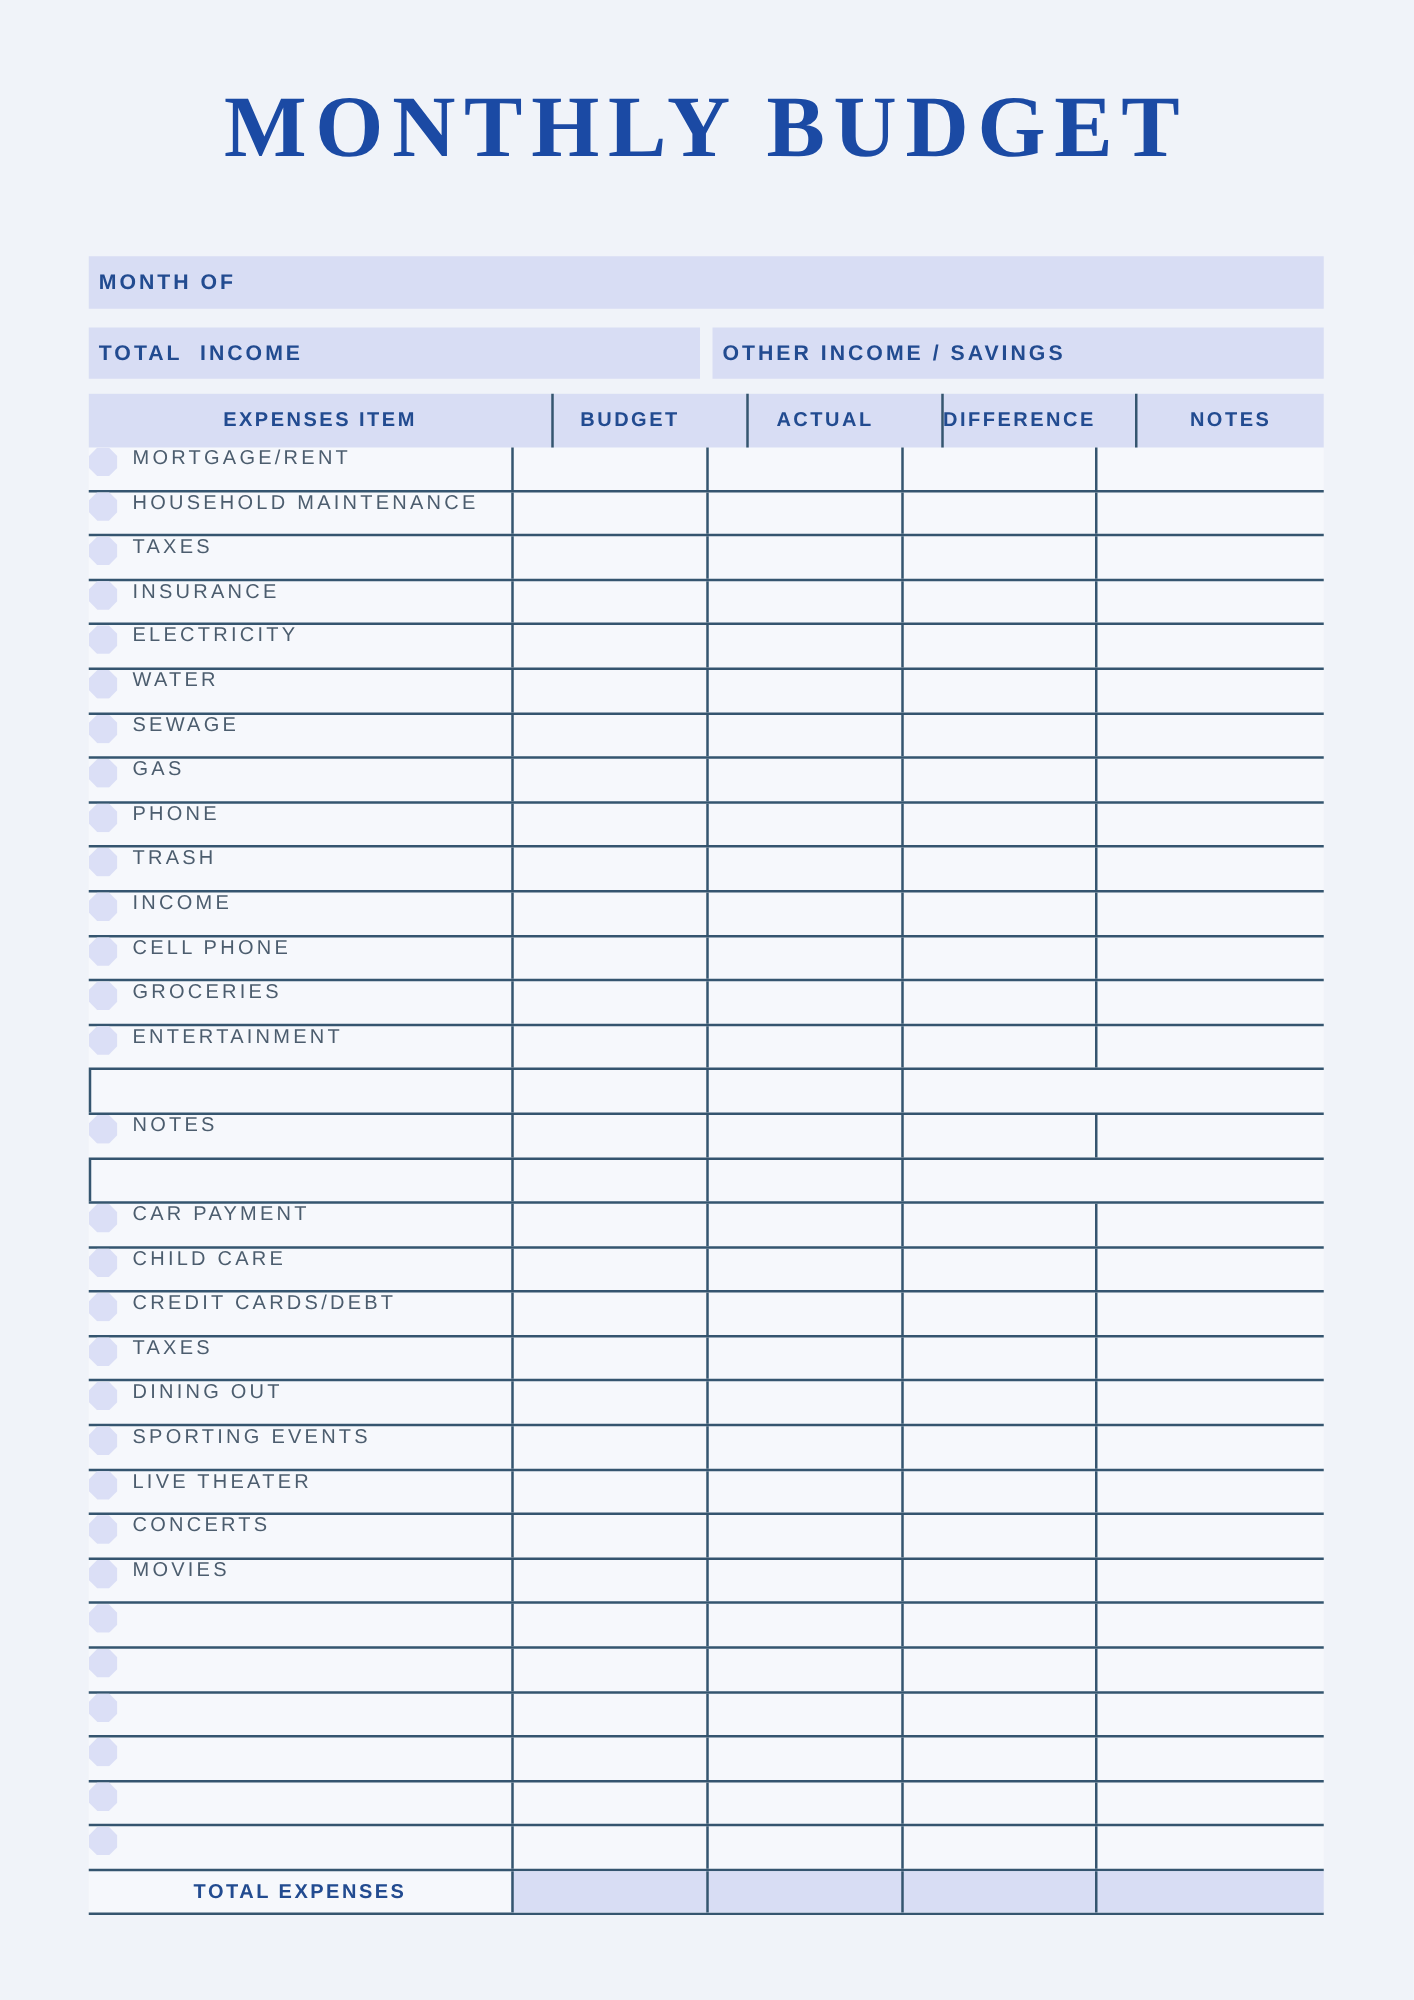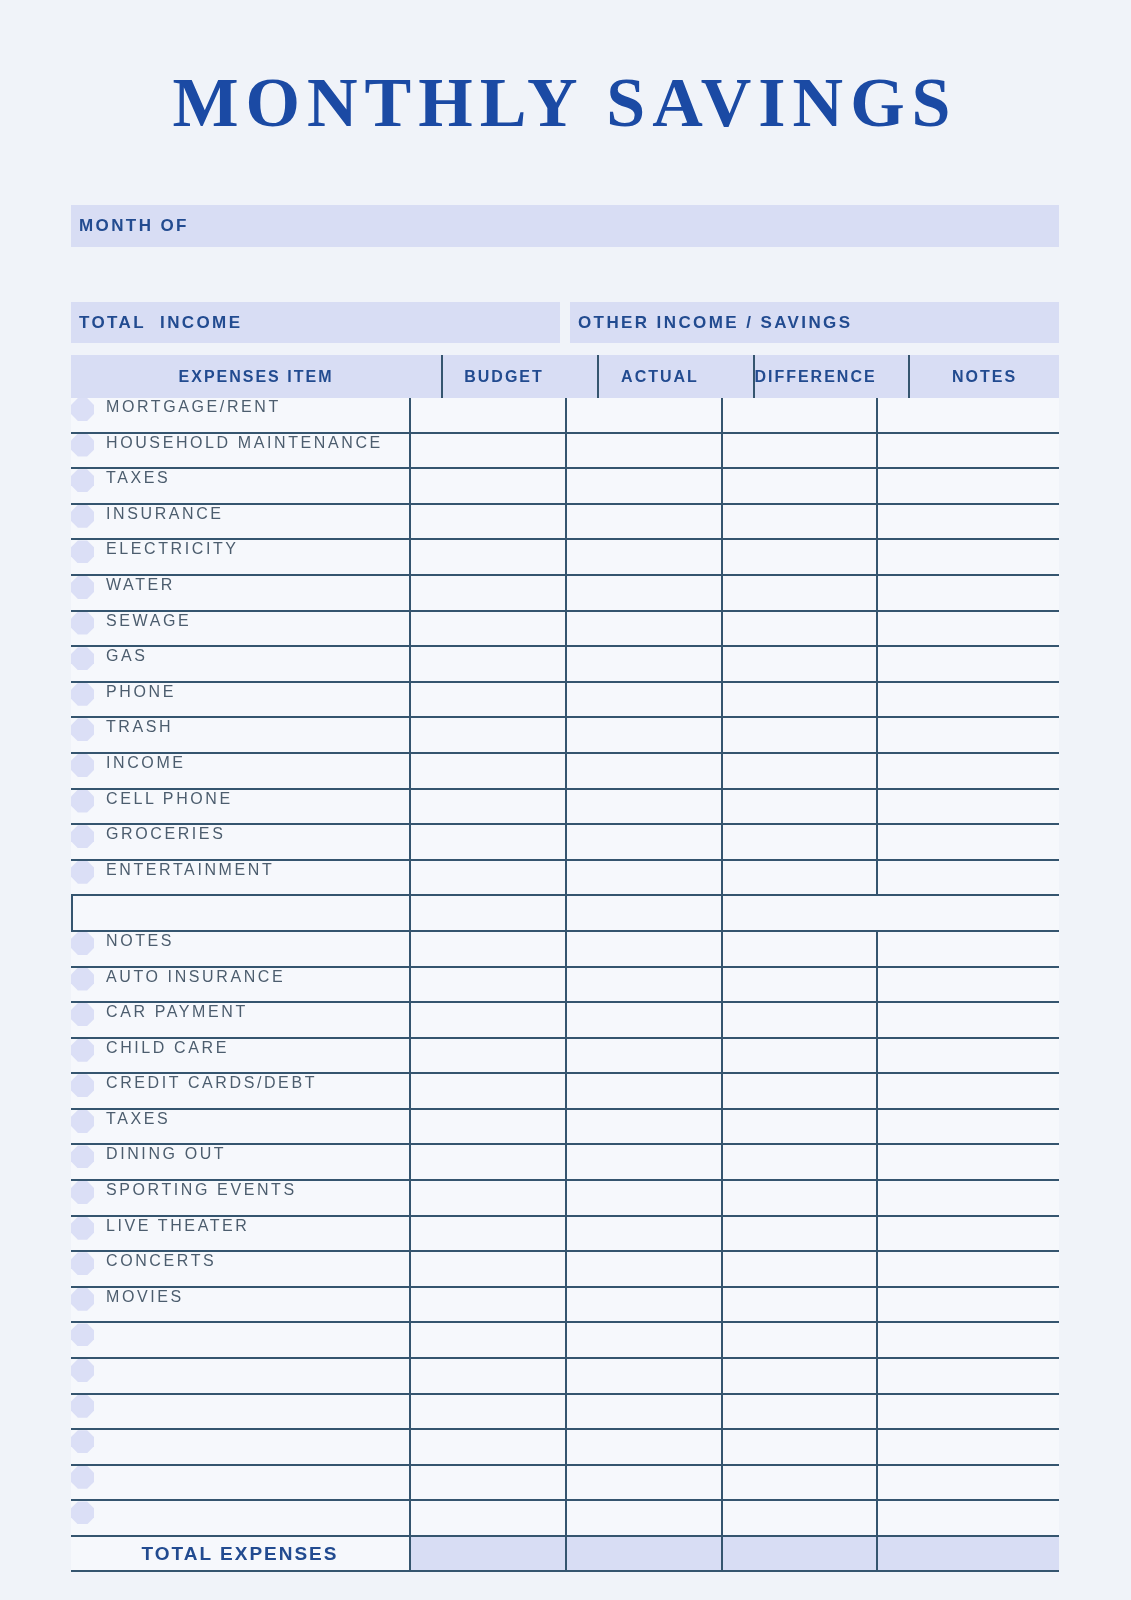--- a/index.html
+++ b/index.html
@@ -34,21 +34,21 @@
   .bar-label {
     font-weight: bold;
     font-size: 17px;
     letter-spacing: 2.4px;
     color: var(--navy, #224b90);
     white-space: pre;
     text-align: center;
   }
   .month-bar { margin-top: 65px; height: 42px; width: 988px; }
   .income-row { margin-top: 15px; display: flex; gap: 10px; }
-  .income-bar { height: 41px; width: 489px; margin-top: 40px; }
+  .income-bar { height: 41px; width: 489px; }
 
   
   .table { margin-top: 12px; width: 988px; background: var(--row-bg, #f6f8fc); }
   .trow, .thead, .tfoot {
     display: grid;
     grid-template-columns: 338px 156px 156px 155px 183px;
   }
   .thead { height: 43px; background: var(--lavender, #d8ddf4); }
   .thead .cell {
     display: flex; align-items: center; justify-content: center;
@@ -72,31 +72,31 @@
     letter-spacing: 2.6px;
     color: var(--slate, #4c5d6e);
     white-space: nowrap;
   }
   .tfoot { height: 35px; border-bottom: 2px solid var(--line, #35556f); }
   .tfoot .cell { background: var(--lavender, #d8ddf4); }
   .tfoot .cell.total-label-cell {
     background: transparent;
     display: flex; align-items: center; justify-content: center;
     font-weight: bold;
-    font-size: 19px;
+    font-size: 16px;
     letter-spacing: 2px;
     color: var(--navy, #224b90);
   }
 </style>
 </head>
 <body>
 
 <div class="page">
 
-  <h1 class="title">MONTHLY SAVINGS</h1>
+  <h1 class="title">MONTHLY BUDGET</h1>
 
   <div class="bar month-bar">
     <span class="bar-label">MONTH OF</span>
   </div>
 
   <div class="income-row">
     <div class="bar income-bar">
       <span class="bar-label">TOTAL  INCOME</span>
     </div>
     <div class="bar income-bar">
@@ -281,24 +281,20 @@
       <span class="octagon"></span>
       <span class="item-label">NOTES</span>
     </div>
     <div class="cell v"></div>
     <div class="cell v"></div>
     <div class="cell v"></div>
     <div class="cell v"></div>
   </div>
 
   <div class="trow">
-    <div class="cell c-item">
-      <span class="octagon"></span>
-      <span class="item-label">AUTO INSURANCE</span>
-    </div>
     <div class="cell v"></div>
     <div class="cell v"></div>
     <div class="cell v"></div>
     <div class="cell v"></div>
   </div>
 
   <div class="trow">
     <div class="cell c-item">
       <span class="octagon"></span>
       <span class="item-label">CAR PAYMENT</span>

